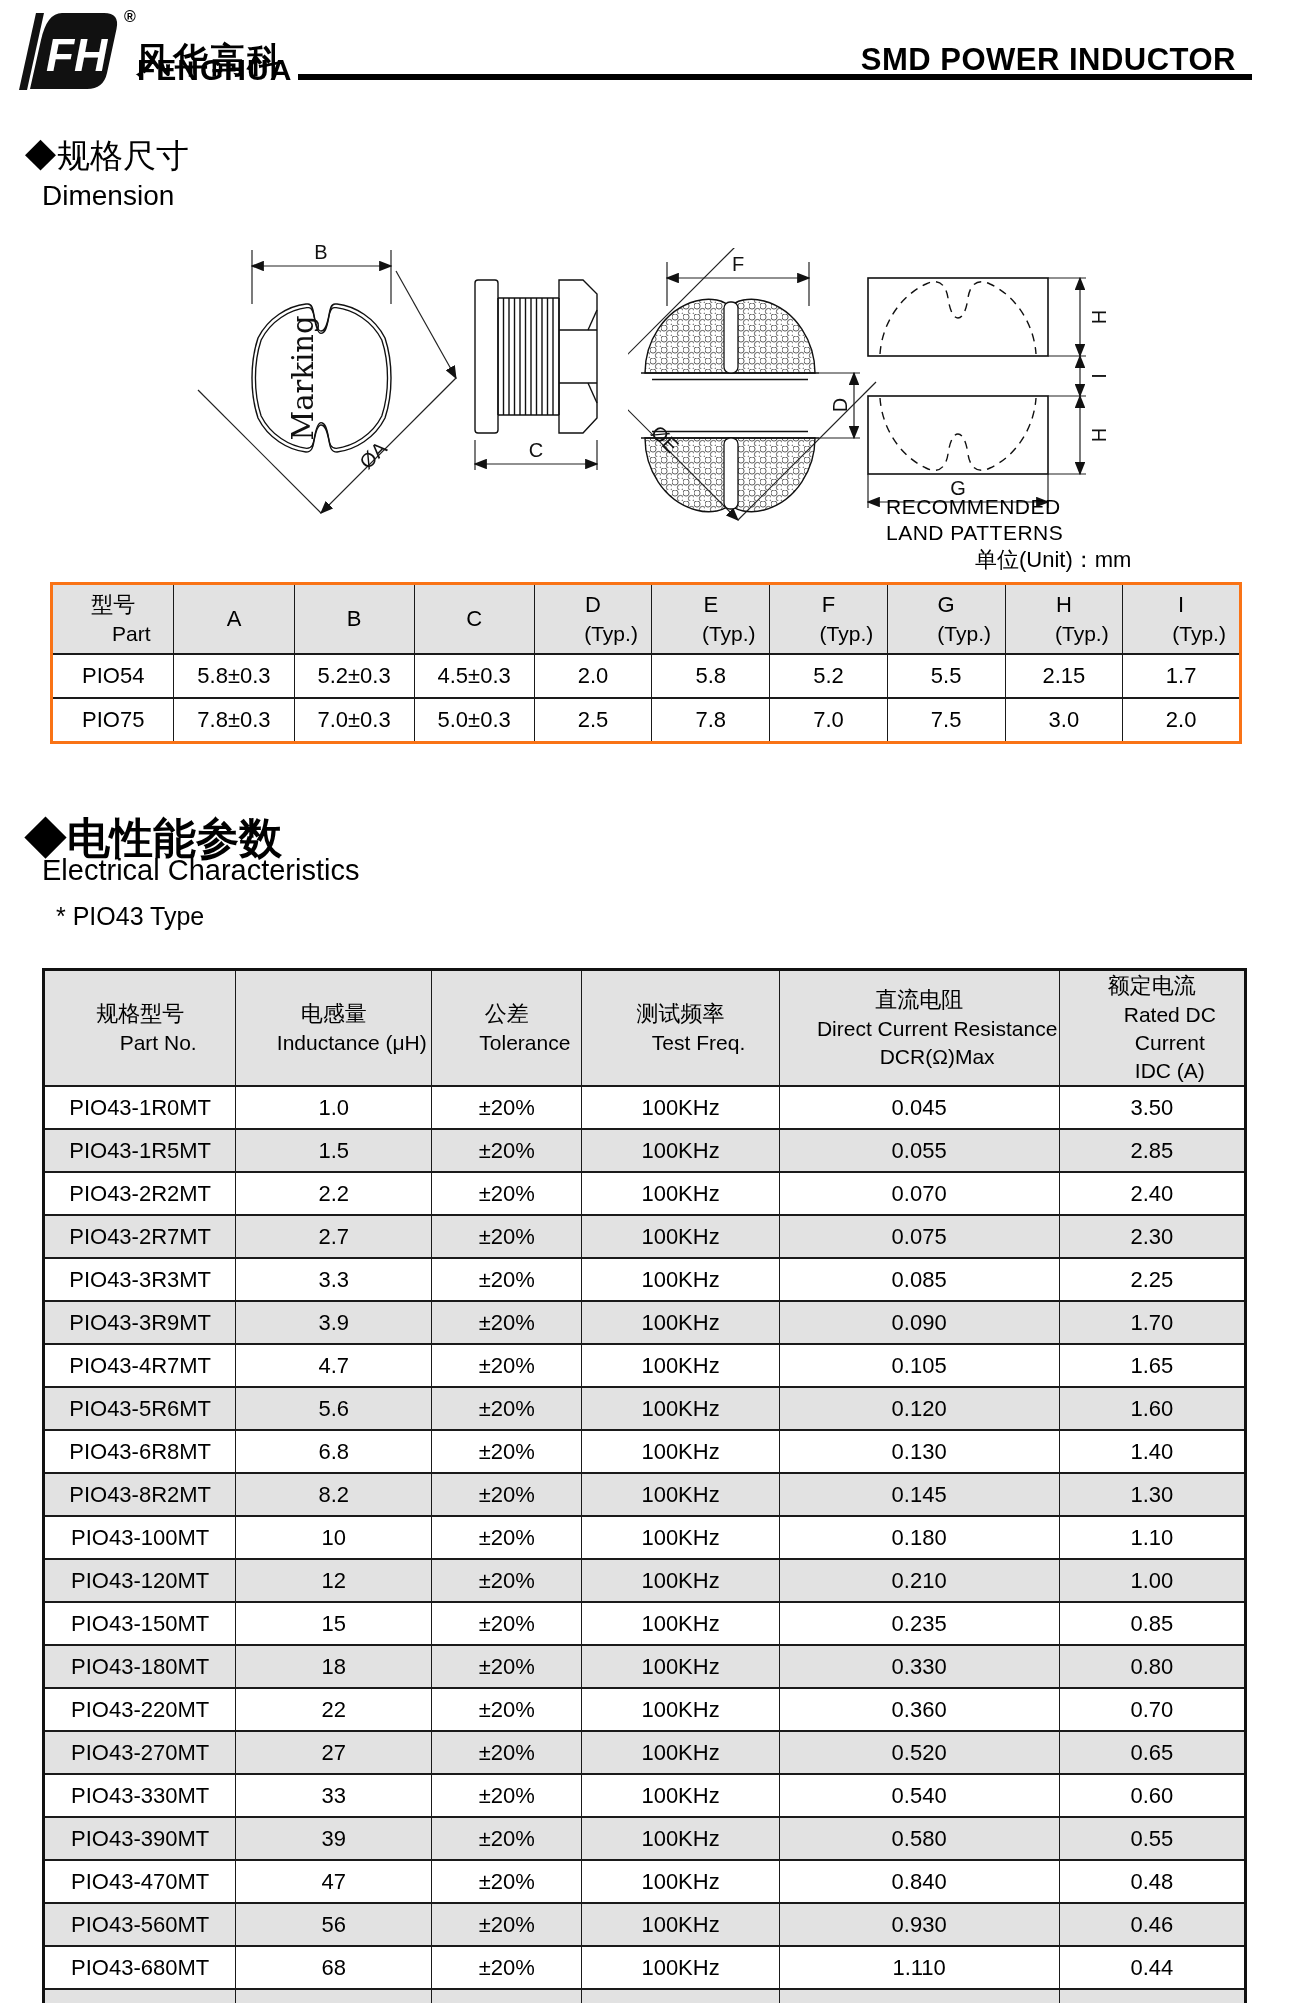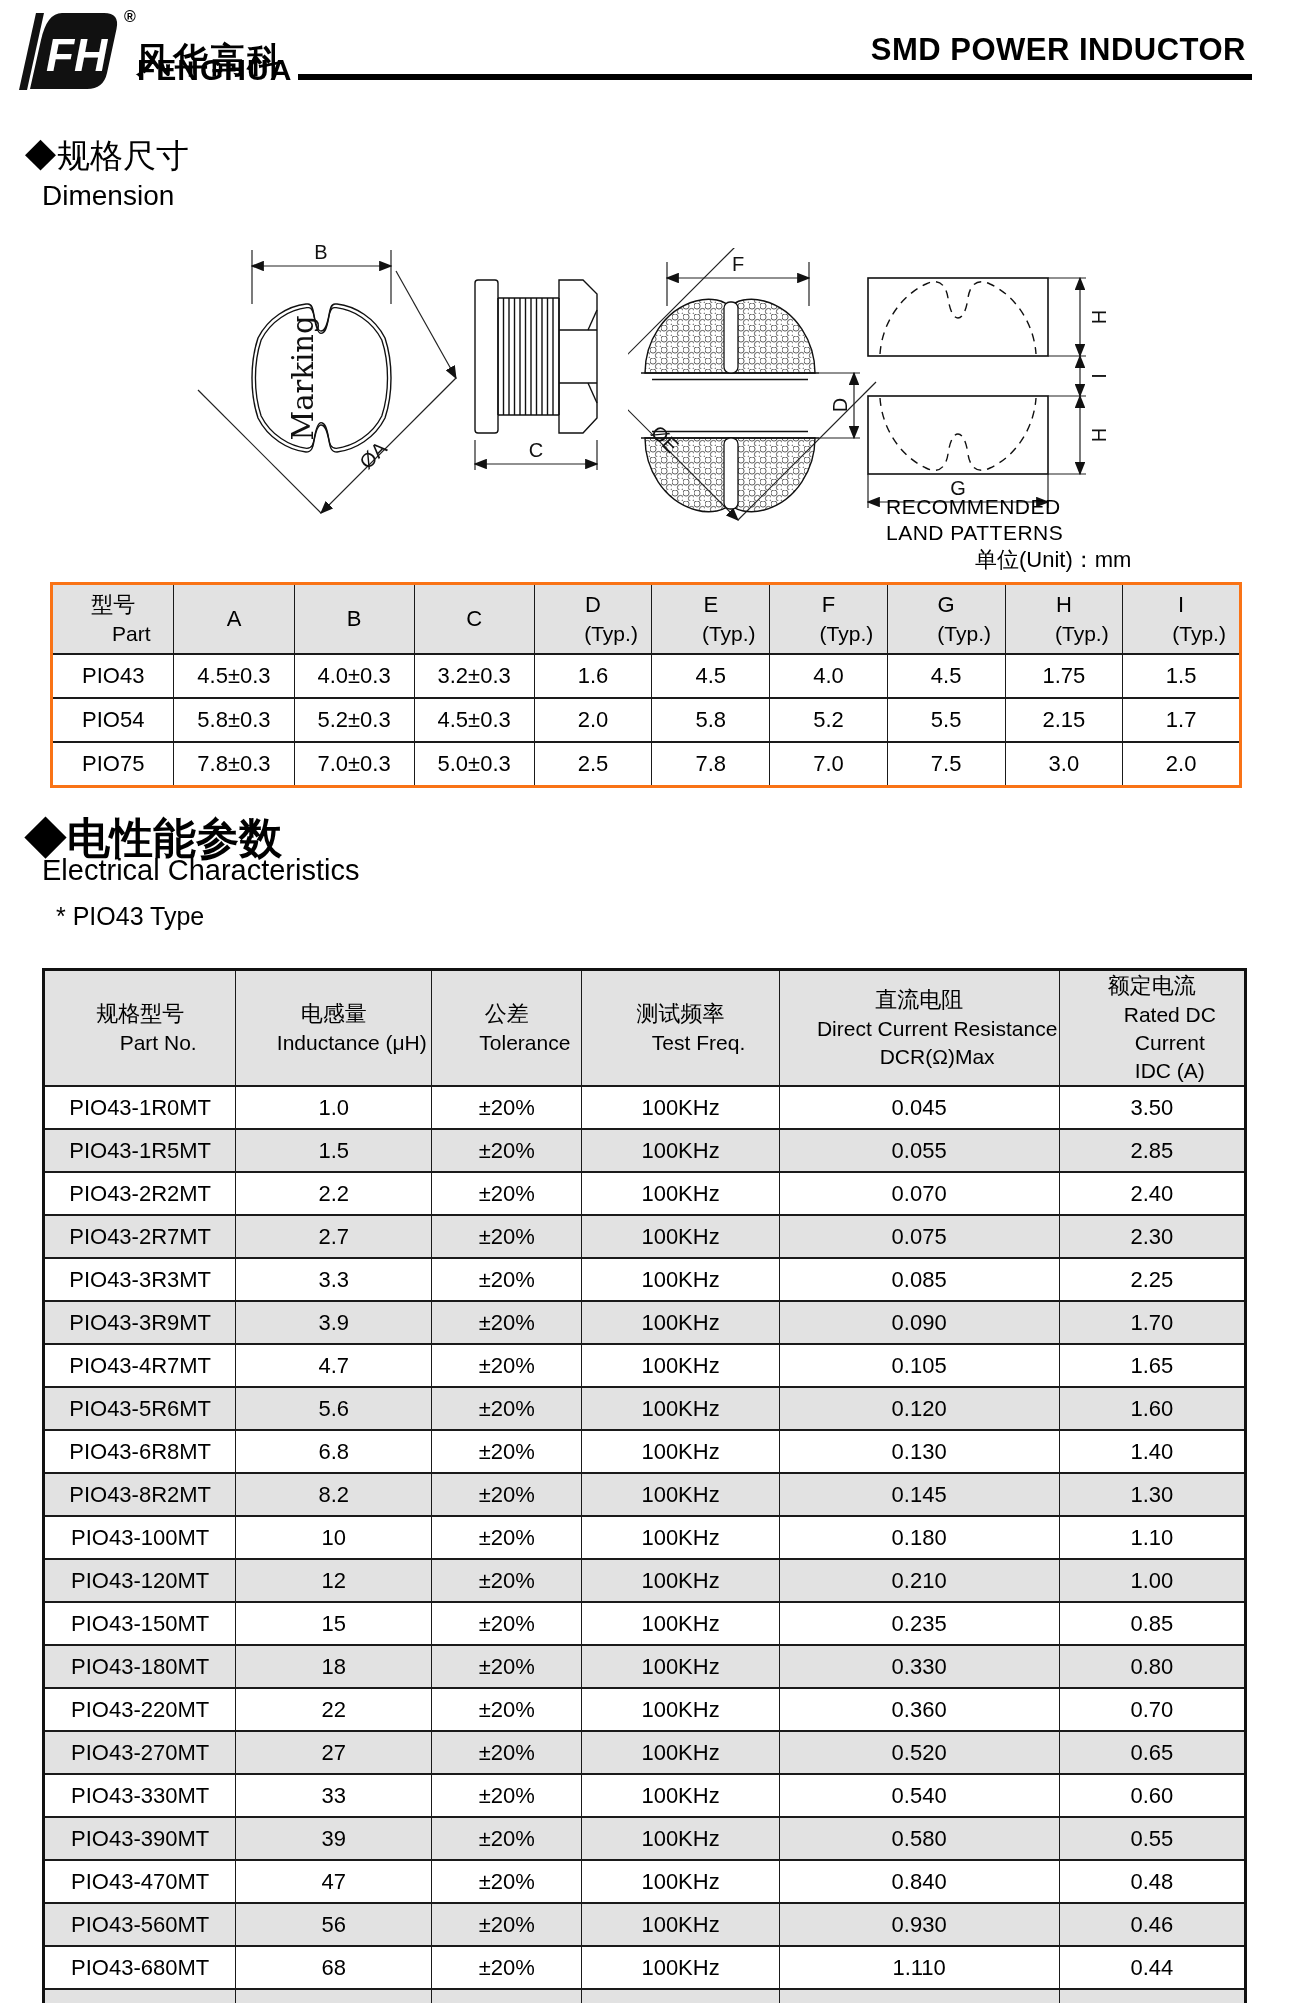--- a/index.html
+++ b/index.html
@@ -53,21 +53,21 @@
 <div class="page">
 
   <svg class="logo-svg" width="106" height="82" viewBox="0 0 106 82">
     <path d="M3,80 L20,3 L28,3 L11,80 Z" fill="#111"></path>
     <path d="M46,3 H88 Q104,3 100.5,19 L91,63 Q87.5,79 71,79 H14 L25,30 Q31,3 46,3 Z" fill="#111"></path>
     <text x="30" y="61" font-size="46" font-weight="bold" font-style="italic" font-family="Liberation Sans, sans-serif" fill="#fff">FH</text>
   </svg>
   <div class="reg-mark">®</div>
   <div class="brand-cn">风华高科</div>
   <div class="brand-en">FENGHUA</div>
-  <h1 class="doc-title" style="margin:2px;">SMD POWER INDUCTOR</h1>
+  <h1 class="doc-title" style="margin:12px;">SMD POWER INDUCTOR</h1>
   <div class="title-rule"></div>
 
   <div class="sec1-cn">◆规格尺寸</div>
   <div class="sec1-en">Dimension</div>
 
   <svg class="abs" style="left:178px;top:238px;" width="300" height="300" viewBox="0 0 300 300">
     <defs>
       <marker id="ar1" viewBox="0 0 10 8" refX="9" refY="4" markerWidth="11" markerHeight="9" orient="auto-start-reverse">
         <path d="M0,0 L10,4 L0,8 Z" fill="#111"></path>
       </marker>
@@ -233,32 +233,20 @@
             <div class="hl2">(Typ.)</div>
           </th>
           <th>
             <div class="hl1">I</div>
             <div class="hl2">(Typ.)</div>
           </th>
         </tr>
     </thead>
     <tbody>
         <tr>
-          <td>PIO43</td>
-          <td>4.5±0.3</td>
-          <td>4.0±0.3</td>
-          <td>3.2±0.3</td>
-          <td>1.6</td>
-          <td>4.5</td>
-          <td>4.0</td>
-          <td>4.5</td>
-          <td>1.75</td>
-          <td>1.5</td>
-        </tr>
-        <tr>
           <td>PIO54</td>
           <td>5.8±0.3</td>
           <td>5.2±0.3</td>
           <td>4.5±0.3</td>
           <td>2.0</td>
           <td>5.8</td>
           <td>5.2</td>
           <td>5.5</td>
           <td>2.15</td>
           <td>1.7</td>

